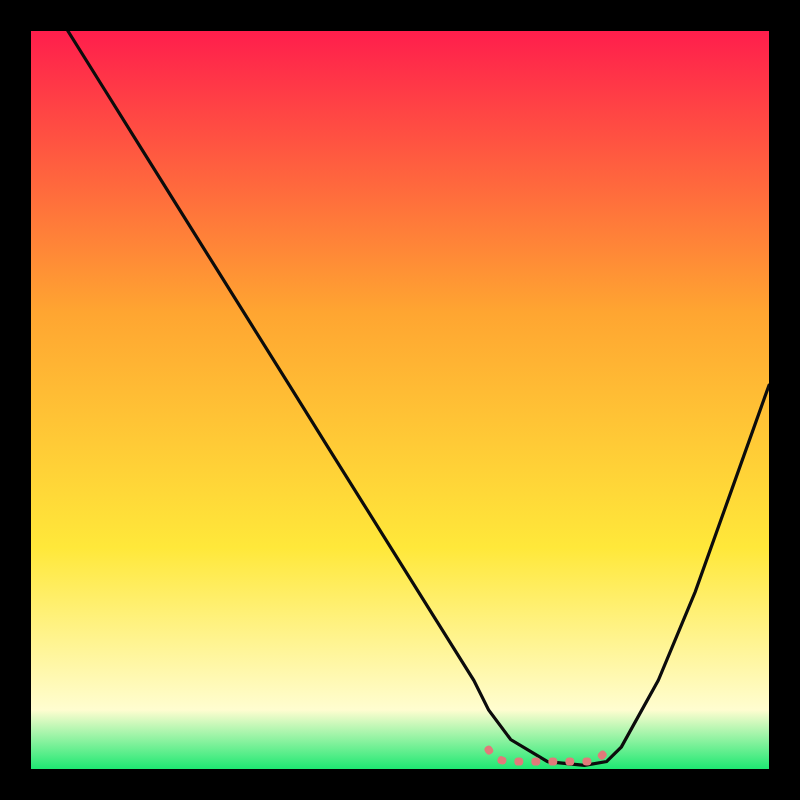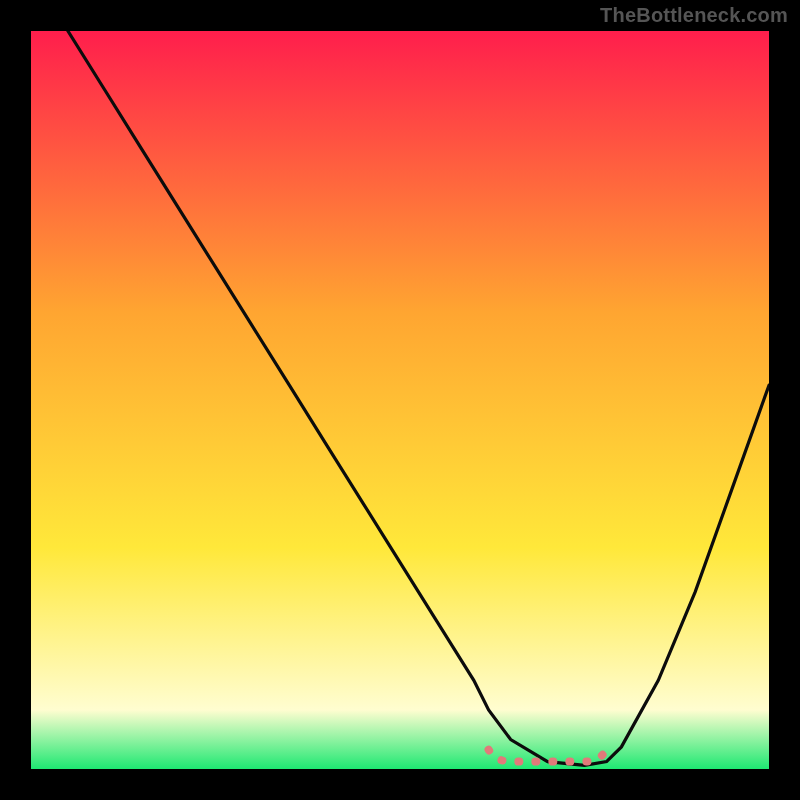--- a/index.html
+++ b/index.html
@@ -70,15 +70,14 @@
     </svg>
 
     <svg class="curve-svg" viewBox="0 0 738 738" preserveAspectRatio="none">
       <path id="curve-path" fill="none" stroke="#0c0c0c" stroke-width="3.2" stroke-linecap="round" d="M36.9 0.0 L73.8 59.0 L110.7 118.1 L147.6 177.1 L184.5 236.2 L221.4 295.2 L258.3 354.2 L295.2 413.3 L332.1 472.3 L369.0 531.4 L405.9 590.4 L442.8 649.4 L457.6 679.0 L479.7 708.5 L516.6 730.6 L553.5 734.3 L575.6 730.6 L590.4 715.9 L627.3 649.4 L664.2 560.9 L701.1 457.6 L738.0 354.2 "></path>
       <g id="valley-group" stroke="#e17a7a" stroke-width="8" stroke-linecap="round" stroke-dasharray="1 16" fill="none">
         <path id="valley-path" d="M 457.56 718.62 Q 464.94 730.62 479.7 730.62 L 553.5 730.62 Q 568.26 730.62 575.64 718.62"></path>
       </g>
     </svg>
   </div>
 
-  <div class="attribution">TheBottleneck.com</div>
 
 </div>
 
 </body></html>

